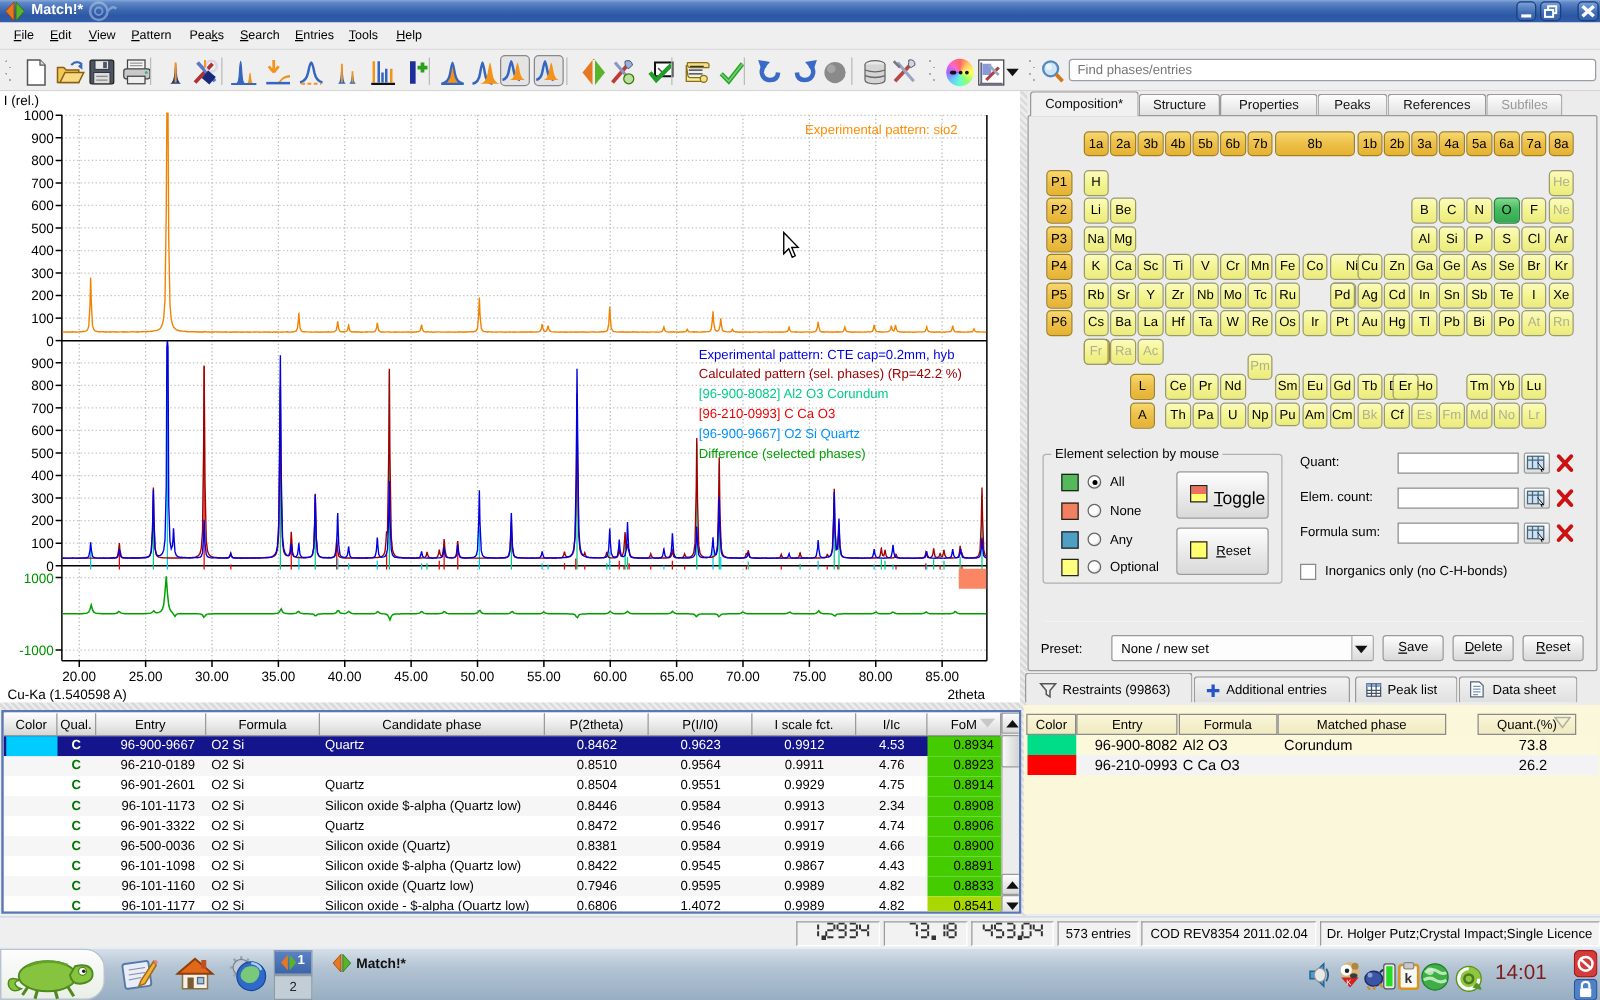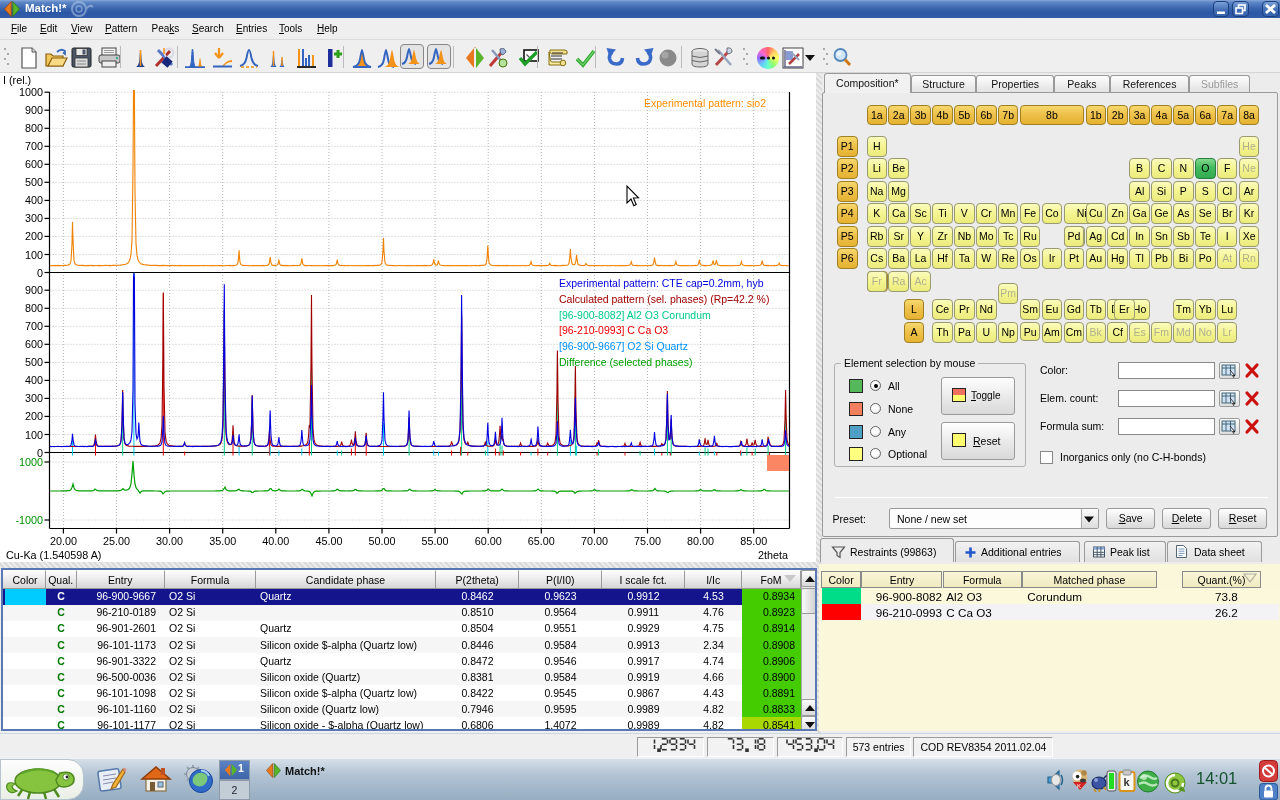--- a/index.html
+++ b/index.html
@@ -73,21 +73,21 @@
 .mhc{position:absolute;top:6.8px;height:17px;background:linear-gradient(#faf6d8,#efeac0);border:1px solid #8a8a8a;font-size:10.5px;text-align:center;line-height:16px}
 .mrow{position:absolute;font-size:11.7px;white-space:nowrap}
 
 #sbar{position:absolute;left:0;top:733px;width:1280px;height:25px;background:#efefef;border-top:1px solid #c9d6e4}
 .sbox{position:absolute;top:3px;height:20px;background:#f2f2f2;border:1px solid #fff;border-top-color:#9a9a9a;border-left-color:#9a9a9a;font-size:10.5px;text-align:center;color:#000}
 
 #tbar{position:absolute;left:0;top:758px;width:1280px;height:42px;
  background:linear-gradient(#d8e1ea,#b2c3d3 40%,#97aec2)}
 #tbar:before{content:"";position:absolute;left:0;top:0;width:1280px;height:1px;background:#edf2f7}
 .pgc{position:absolute;font-size:10.5px;text-align:center;border:1px solid #8c9aa9}
-.clock{position:absolute;left:1196px;top:769px;font-size:16.5px;color:#14532d}
+.clock{position:absolute;left:1196px;top:769px;font-size:16.5px;color:#7f1d1d}
 </style></head>
 <body>
 <div id="app">
 <div id="titlebar">
       <svg class="abs" style="left:4px;top:1px" width="16" height="16" viewBox="0 0 16 16">
 <polygon points="7.2,0.5 7.2,15.5 0.5,8" fill="#e87820" stroke="#a04000" stroke-width="0.7"></polygon>
 <polygon points="8.8,0.5 8.8,15.5 15.5,8" fill="#58b428" stroke="#2a7010" stroke-width="0.7"></polygon>
       </svg>
       <svg class="abs" style="left:64px;top:0" width="30" height="18" viewBox="0 0 30 18" opacity="0.5">
 <circle cx="15" cy="9" r="7" fill="none" stroke="#bcd0ea" stroke-width="2"></circle>
@@ -278,20 +278,21 @@
       </svg>
       <svg class="tico" style="left:803px;top:6px" width="14" height="24" viewBox="0 0 14 24">
         <polygon points="2,9 12,9 7,15" fill="#111"></polygon>
       </svg>
       <div class="tgrip" style="left:822px"></div>
       <svg class="tico" style="left:832px;top:6px" width="20" height="24" viewBox="0 0 20 24">
         <circle cx="8.5" cy="9" r="6" fill="#cfe4f4" stroke="#5588bb" stroke-width="1.8"></circle>
         <circle cx="7" cy="7.5" r="2.5" fill="#e8f4fc"></circle>
         <path d="M13 13.5 L18 19" stroke="#d07818" stroke-width="3"></path>
       </svg>
+      <input id="finput" value="" placeholder="Find phases/entries" style="">
     </div>
 <div id="plotpane"></div>
 <svg id="plots" width="818" height="489" viewBox="0 73 818 489" style="position:absolute;left:0;top:73px">
 <rect x="0" y="73" width="818" height="489" fill="#ffffff"></rect>
 <line x1="63.4" y1="92" x2="63.4" y2="528.5" stroke="#b4b4b4" stroke-width="1" stroke-dasharray="1,2"></line>
 <line x1="116.5" y1="92" x2="116.5" y2="528.5" stroke="#b4b4b4" stroke-width="1" stroke-dasharray="1,2"></line>
 <line x1="169.6" y1="92" x2="169.6" y2="528.5" stroke="#b4b4b4" stroke-width="1" stroke-dasharray="1,2"></line>
 <line x1="222.7" y1="92" x2="222.7" y2="528.5" stroke="#b4b4b4" stroke-width="1" stroke-dasharray="1,2"></line>
 <line x1="275.8" y1="92" x2="275.8" y2="528.5" stroke="#b4b4b4" stroke-width="1" stroke-dasharray="1,2"></line>
 <line x1="328.9" y1="92" x2="328.9" y2="528.5" stroke="#b4b4b4" stroke-width="1" stroke-dasharray="1,2"></line>
@@ -784,25 +785,25 @@
     <div class="rad" style="left:870px;top:402.9px"></div>
     <div class="rlab" style="left:888px;top:402.9px">None</div>
     <div class="csq" style="left:849px;top:424.5px;background:#4f9ec4"></div>
     <div class="rad" style="left:870px;top:425.5px"></div>
     <div class="rlab" style="left:888px;top:425.5px">Any</div>
     <div class="csq" style="left:849px;top:447.1px;background:#ffff80"></div>
     <div class="rad" style="left:870px;top:448.1px"></div>
     <div class="rlab" style="left:888px;top:448.1px">Optional</div>
     <div class="btn" style="left:940.5px;top:376.6px;width:74px;height:38px"></div>
     <div class="abs" style="left:952px;top:388px;width:14px;height:14px;border:1px solid #222;background:linear-gradient(#f07060 50%,#ffff70 50%)"></div>
-    <div class="abs" style="left:971px;top:390px;font-size:10px"><u>T</u>oggle</div>
+    <div class="abs" style="left:971px;top:390px;font-size:14px"><u>T</u>oggle</div>
     <div class="btn" style="left:940.5px;top:421.5px;width:74px;height:38px"></div>
     <div class="abs" style="left:952px;top:433px;width:14px;height:14px;border:1px solid #222;background:#ffff70"></div>
     <div class="abs" style="left:973px;top:435px;font-size:10.5px"><u>R</u>eset</div>
-    <div class="flab" style="left:1040px;top:364px">Color:</div>
+    <div class="flab" style="left:1040px;top:364px">Quant:</div>
     <div class="inp" style="left:1118px;top:362px;width:97px"></div>
     <div class="ibtn" style="left:1219px;top:362px"><svg width="19" height="15" viewBox="0 0 19 15">
         <rect x="2" y="2" width="13" height="10" fill="#cfe0f4" stroke="#467" stroke-width="1"></rect>
         <line x1="2" y1="5" x2="15" y2="5" stroke="#467"></line>
         <line x1="6" y1="2" x2="6" y2="12" stroke="#467"></line>
         <line x1="10.5" y1="2" x2="10.5" y2="12" stroke="#467"></line>
         <path d="M10 7 L15 13 L12.6 12.4 L13.8 14.8" fill="#fff" stroke="#000" stroke-width="0.8"></path>
       </svg></div>
     <svg class="abs" style="left:1243px;top:362px" width="18" height="17" viewBox="0 0 18 17">
       <path d="M4 3 L14 14 M14 3 L4 14" stroke="#cc1111" stroke-width="3.2" stroke-linecap="round"></path>
@@ -974,20 +975,21 @@
             <line x1="40.00" y1="1.50" x2="40.00" y2="5.55"></line>
             <line x1="55.50" y1="1.50" x2="55.50" y2="5.55"></line>
             <line x1="55.50" y1="6.95" x2="55.50" y2="11.00"></line>
             <line x1="49.00" y1="1.50" x2="49.00" y2="5.55"></line>
             <line x1="49.80" y1="6.25" x2="54.70" y2="6.25"></line>
           </g>
         </svg>
       </div>
       <div class="sbox" style="left:846.4px;width:64.5px;line-height:18px">573 entries</div>
       <div class="sbox" style="left:913.4px;width:140px;line-height:18px">COD REV8354 2011.02.04</div>
+      <div class="sbox" style="left:1055.6px;width:224px;line-height:18px">Dr. Holger Putz;Crystal Impact;Single Licence</div>
     </div>
 <div id="tbar"></div>
     <div class="abs" style="left:0;top:758px;width:1280px;height:42px;background:radial-gradient(ellipse 700px 90px at 320px 800px,rgba(255,255,255,0.25),transparent 70%),radial-gradient(ellipse 600px 80px at 1000px 760px,rgba(255,255,255,0.18),transparent 70%)"></div>
     <div class="abs" style="left:0;top:759px;width:84px;height:41px;background:linear-gradient(#fdfdfd,#e9efe6);border-radius:0 16px 16px 0;border:1px solid #b7c3cd"></div>
     <svg class="abs" style="left:2px;top:760px" width="80" height="40" viewBox="0 0 80 40">
 <ellipse cx="36" cy="21" rx="23" ry="12" fill="#86c440" stroke="#4e8a1e" stroke-width="1.5"></ellipse>
 <path d="M58 13 Q70 10 72 18 Q73 26 62 27 Q55 27 54 20 Z" fill="#86c440" stroke="#4e8a1e" stroke-width="1.5"></path>
 <circle cx="64" cy="17" r="3.2" fill="#fff" stroke="#4e8a1e"></circle>
       <circle cx="65" cy="17" r="1.4" fill="#222"></circle>
 <path d="M14 24 Q3 20 5 29 Q8 35 15 31 Q11 30 10 27 Q10 25 14 24" fill="#86c440" stroke="#4e8a1e" stroke-width="1.2"></path>

